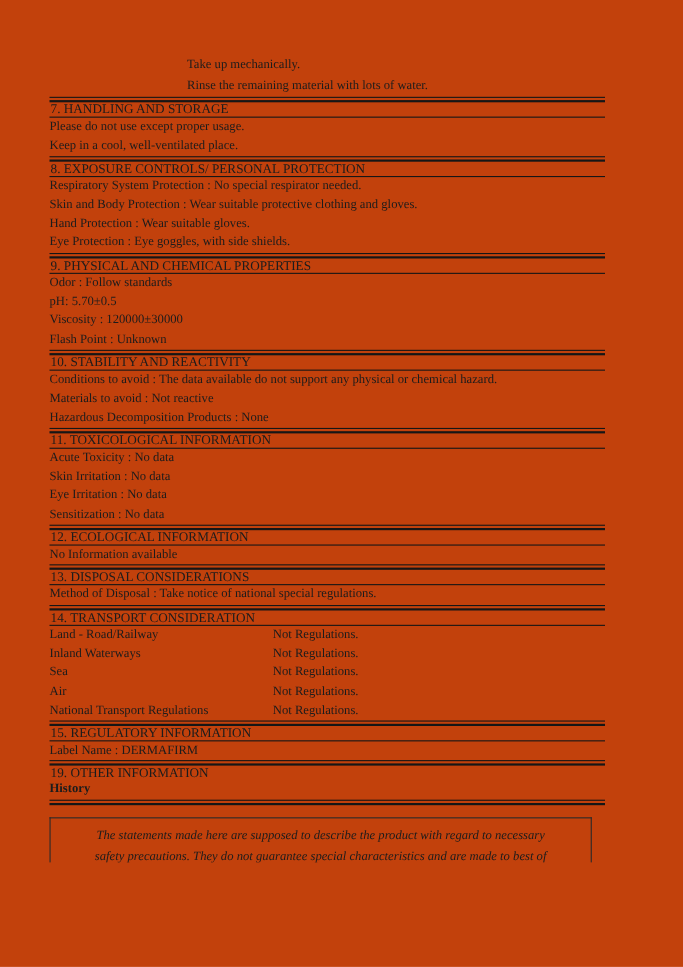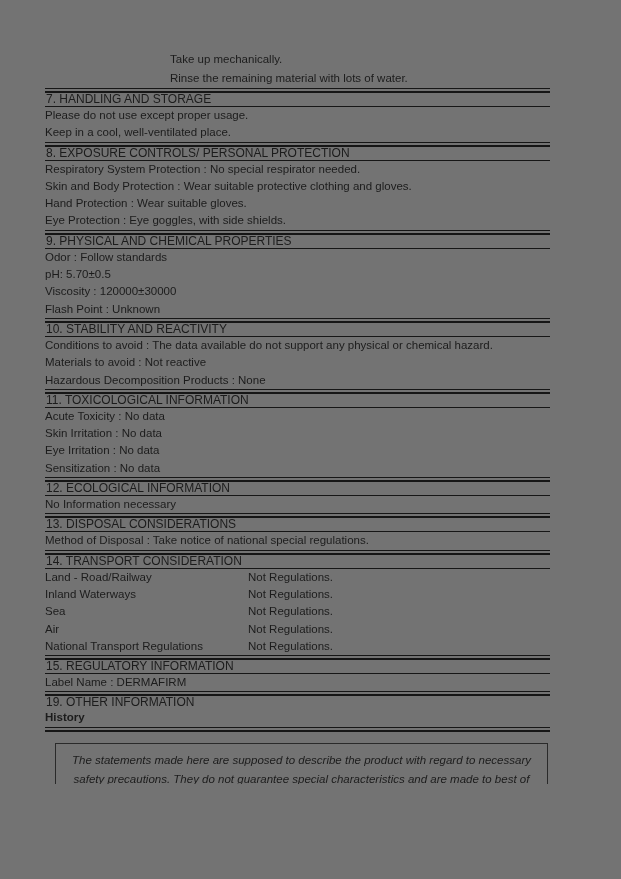--- a/index.html
+++ b/index.html
@@ -4,22 +4,22 @@
 <style>
   html, body {
     margin: 0;
     padding: 0;
     background: #ffffff;
   }
   .page {
     position: relative;
     width: 621px;
     height: 879px;
-    background: #737373;
-    font-family: Liberation Sans, sans-serif;
+    background: #c2410c;
+    font-family: Liberation Serif, serif;
     font-size: 11.5px;
     color: #1c1c1c;
     overflow: hidden;
     box-sizing: border-box;
     padding: 50px 71px 0 45px;
   }
   .intro {
     margin-left: 125px;
     margin-bottom: 0;
   }
@@ -58,21 +58,20 @@
     width: 203px;
     flex: 0 0 203px;
     white-space: nowrap;
   }
   .t-value {
     white-space: nowrap;
   }
   .bold { font-weight: bold; }
   .disclaimer {
     margin-top: 11px;
-    margin-left: 10px;
     width: 493px;
     height: 41px;
     border-top: 1px solid #2a2a2a;
     border-left: 1px solid #2a2a2a;
     border-right: 1px solid #2a2a2a;
     box-sizing: border-box;
     padding-top: 7px;
     font-style: italic;
     overflow: hidden;
   }
@@ -141,21 +140,21 @@
       <div class="line">Skin Irritation : No data</div>
       <div class="line">Eye Irritation : No data</div>
       <div class="line">Sensitization : No data</div>
     </div>
   </section>
 
   <section class="sec">
     <div class="rule-double"></div>
     <h2 class="sec-title">12. ECOLOGICAL INFORMATION</h2>
     <div class="sec-body">
-      <div class="line">No Information necessary</div>
+      <div class="line">No Information available</div>
     </div>
   </section>
 
   <section class="sec">
     <div class="rule-double"></div>
     <h2 class="sec-title">13. DISPOSAL CONSIDERATIONS</h2>
     <div class="sec-body">
       <div class="line">Method of Disposal : Take notice of national special regulations.</div>
     </div>
   </section>

